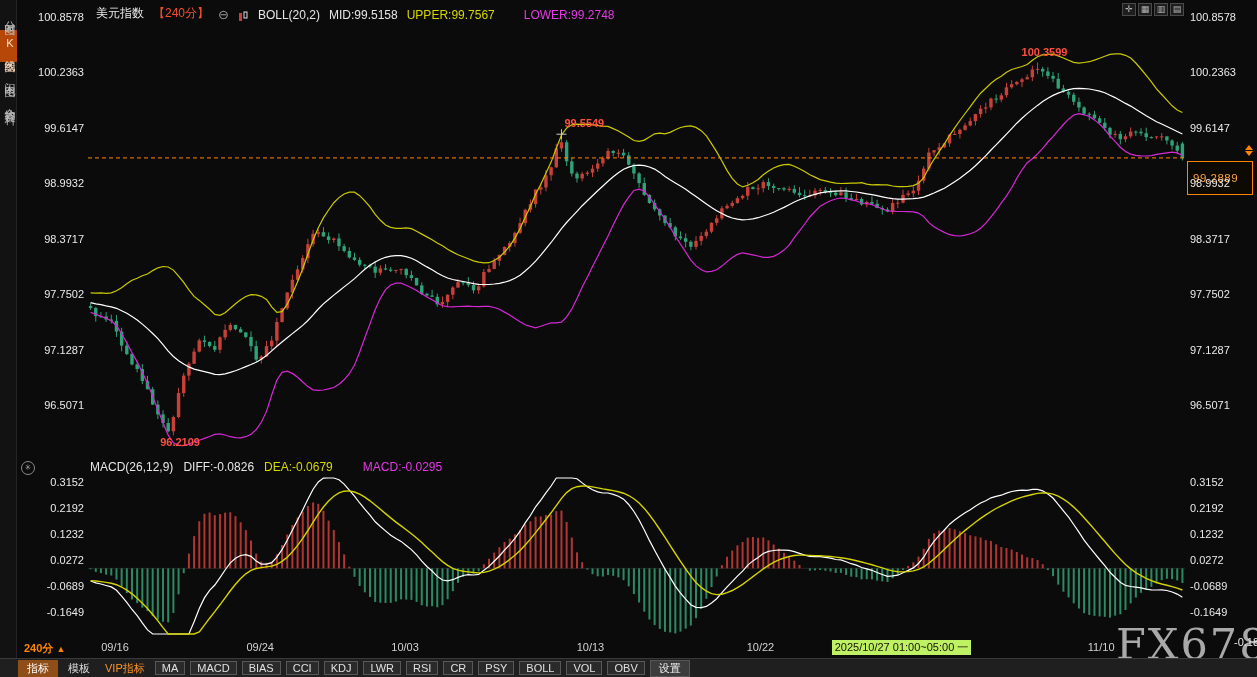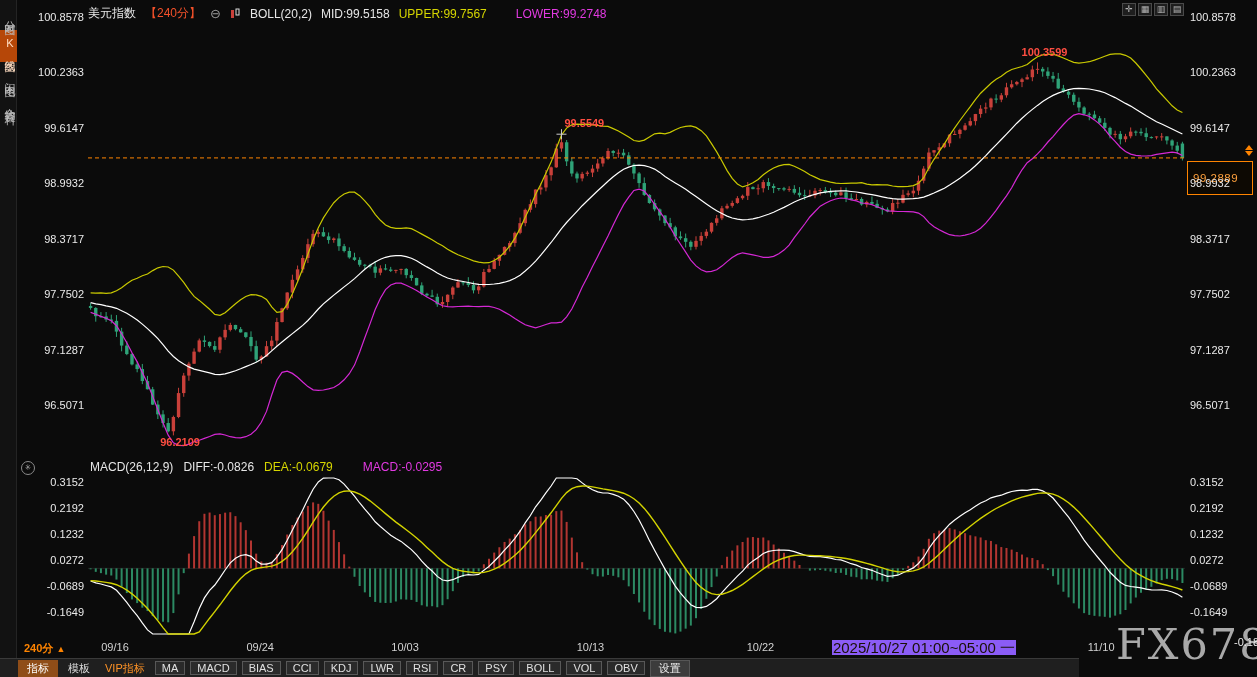--- a/index.html
+++ b/index.html
@@ -6,21 +6,21 @@
 html,body{background:#000;}
 .app{position:relative;width:1257px;height:677px;background:#0b0b0b;overflow:hidden;
      font-family:"Liberation Sans","DejaVu Sans",sans-serif;color:#ddd;font-size:11px;}
 #chart-svg{position:absolute;left:0;top:0;}
 
 .sidebar{position:absolute;left:0;top:0;width:17px;height:658px;background:#121212;border-right:1px solid #242424;}
 .stab{writing-mode:vertical-rl;text-orientation:upright;display:block;width:17px;margin:5px 0;
       padding:7px 0;font-size:11px;color:#bdbdbd;text-align:center;letter-spacing:2px;cursor:pointer;}
 .stab.active{background:#b64708;color:#ffddc2;}
 
-.hdr{position:absolute;left:88px;top:5px;display:flex;gap:9px;align-items:center;font-size:12px;
+.hdr{position:absolute;left:96px;top:5px;display:flex;gap:9px;align-items:flex-end;font-size:12px;
      color:#e6e6e6;white-space:nowrap;}
 .hdr .per{color:#f4512a;}
 .hdr .collapse{color:#9a9a9a;font-size:13px;}
 .yel{color:#d6d600;}
 .mag{color:#e23ae2;padding-left:20px;}
 .kicon{display:inline-block;line-height:0;}
 
 .winicons{position:absolute;left:1122px;top:3px;display:flex;gap:2px;}
 .wic{width:14px;height:13px;border:1px solid #4a4a4a;background:#1e1e1e;color:#b5b5b5;font-size:9px;
      line-height:11px;text-align:center;cursor:pointer;}
@@ -36,29 +36,29 @@
 .ann{position:absolute;font-size:11px;color:#ff4e42;white-space:nowrap;font-weight:bold;}
 
 #cur-price{position:absolute;left:1187px;width:66px;border:1px solid #ff8400;color:#ffa13d;
    background:#0d0903;font-size:11.5px;padding:10px 5px;letter-spacing:.5px;}
 .spin{position:absolute;left:1245px;}
 .tri{width:0;height:0;border-left:4px solid transparent;border-right:4px solid transparent;margin:1px 0;}
 .tri.up{border-bottom:5px solid #ff8400;}
 .tri.down{border-top:5px solid #ff8400;}
 
 .datelab{position:absolute;transform:translateX(-50%);color:#d2d2d2;font-size:11px;top:641px;}
-.date-hl{position:absolute;left:832px;top:640px;width:184px;height:15px;background:#8b5cf6;color:#191005;
-   font-size:15px;line-height:15px;text-align:center;}
+.date-hl{position:absolute;left:832px;top:640px;width:139px;height:15px;background:#bef264;color:#191005;
+   font-size:11px;line-height:15px;text-align:center;}
 .period-ind{position:absolute;left:24px;top:641px;color:#ff8400;font-size:11px;font-weight:bold;cursor:pointer;}
 .period-ind .up{font-size:9px;}
 
 .watermark{position:absolute;left:1116px;top:619px;font-family:"DejaVu Serif","Liberation Serif",serif;
    font-size:43px;color:#a9a9a9;letter-spacing:2px;}
 
-#toolbar{position:absolute;left:0;bottom:0;width:1079px;height:19px;background:#1f1f1f;
+#toolbar{position:absolute;left:0;bottom:0;width:1257px;height:19px;background:#1f1f1f;
    border-top:1px solid #3a3a3a;display:flex;align-items:center;gap:5px;padding-left:18px;font-size:11px;}
 .fitem{cursor:pointer;white-space:nowrap;}
 .fitem.active{background:#8f4d18;color:#fff;padding:1px 9px;}
 .fitem.plain{color:#ddd;padding:1px 5px;}
 .fitem.vip{color:#ff9326;padding:1px 5px;}
 .fitem.box{border:1px solid #585858;background:#2a2a2a;padding:0 6px;color:#e0e0e0;}
 .fitem.gear{background:#3c3c3c;border:1px solid #565656;padding:0 8px;color:#eee;}
 </style>
 </head>
 <body>

